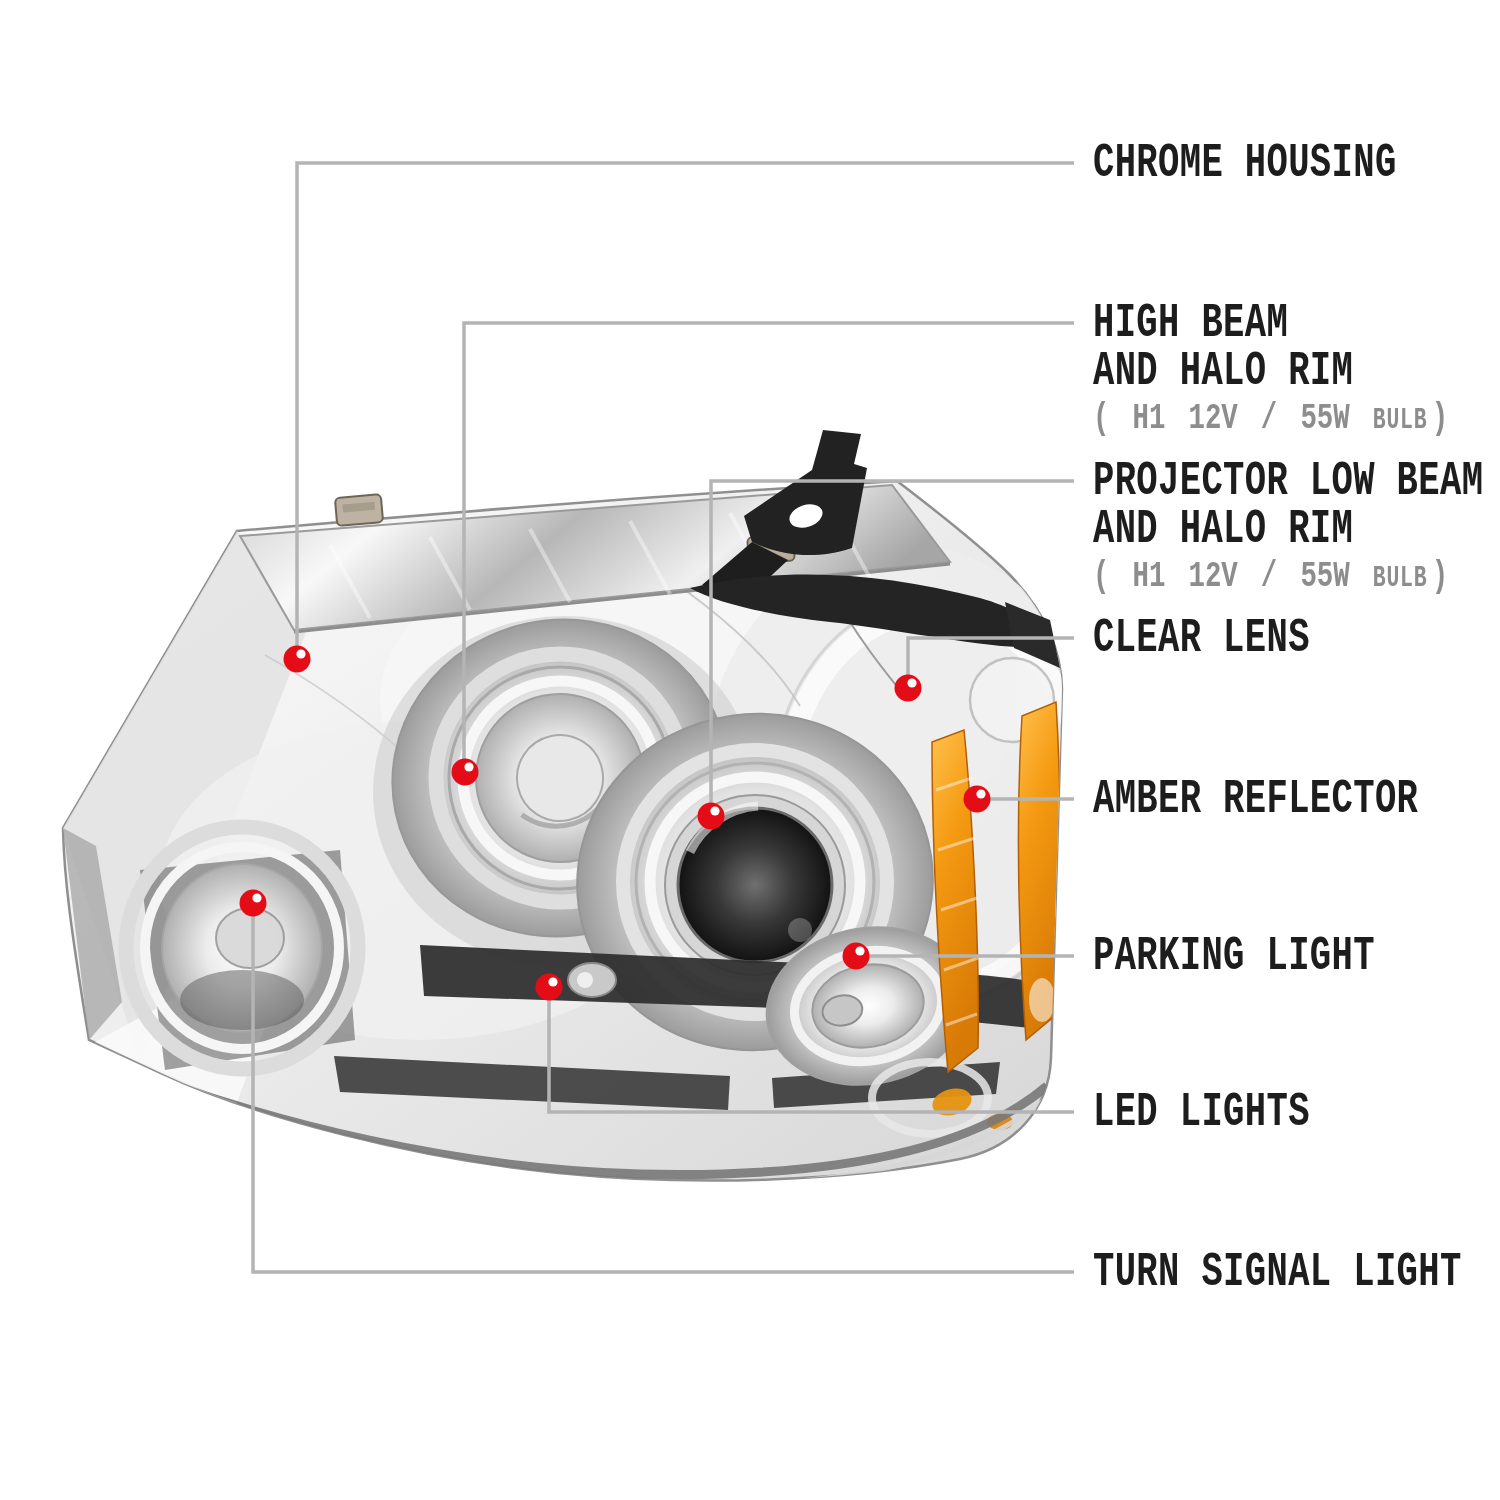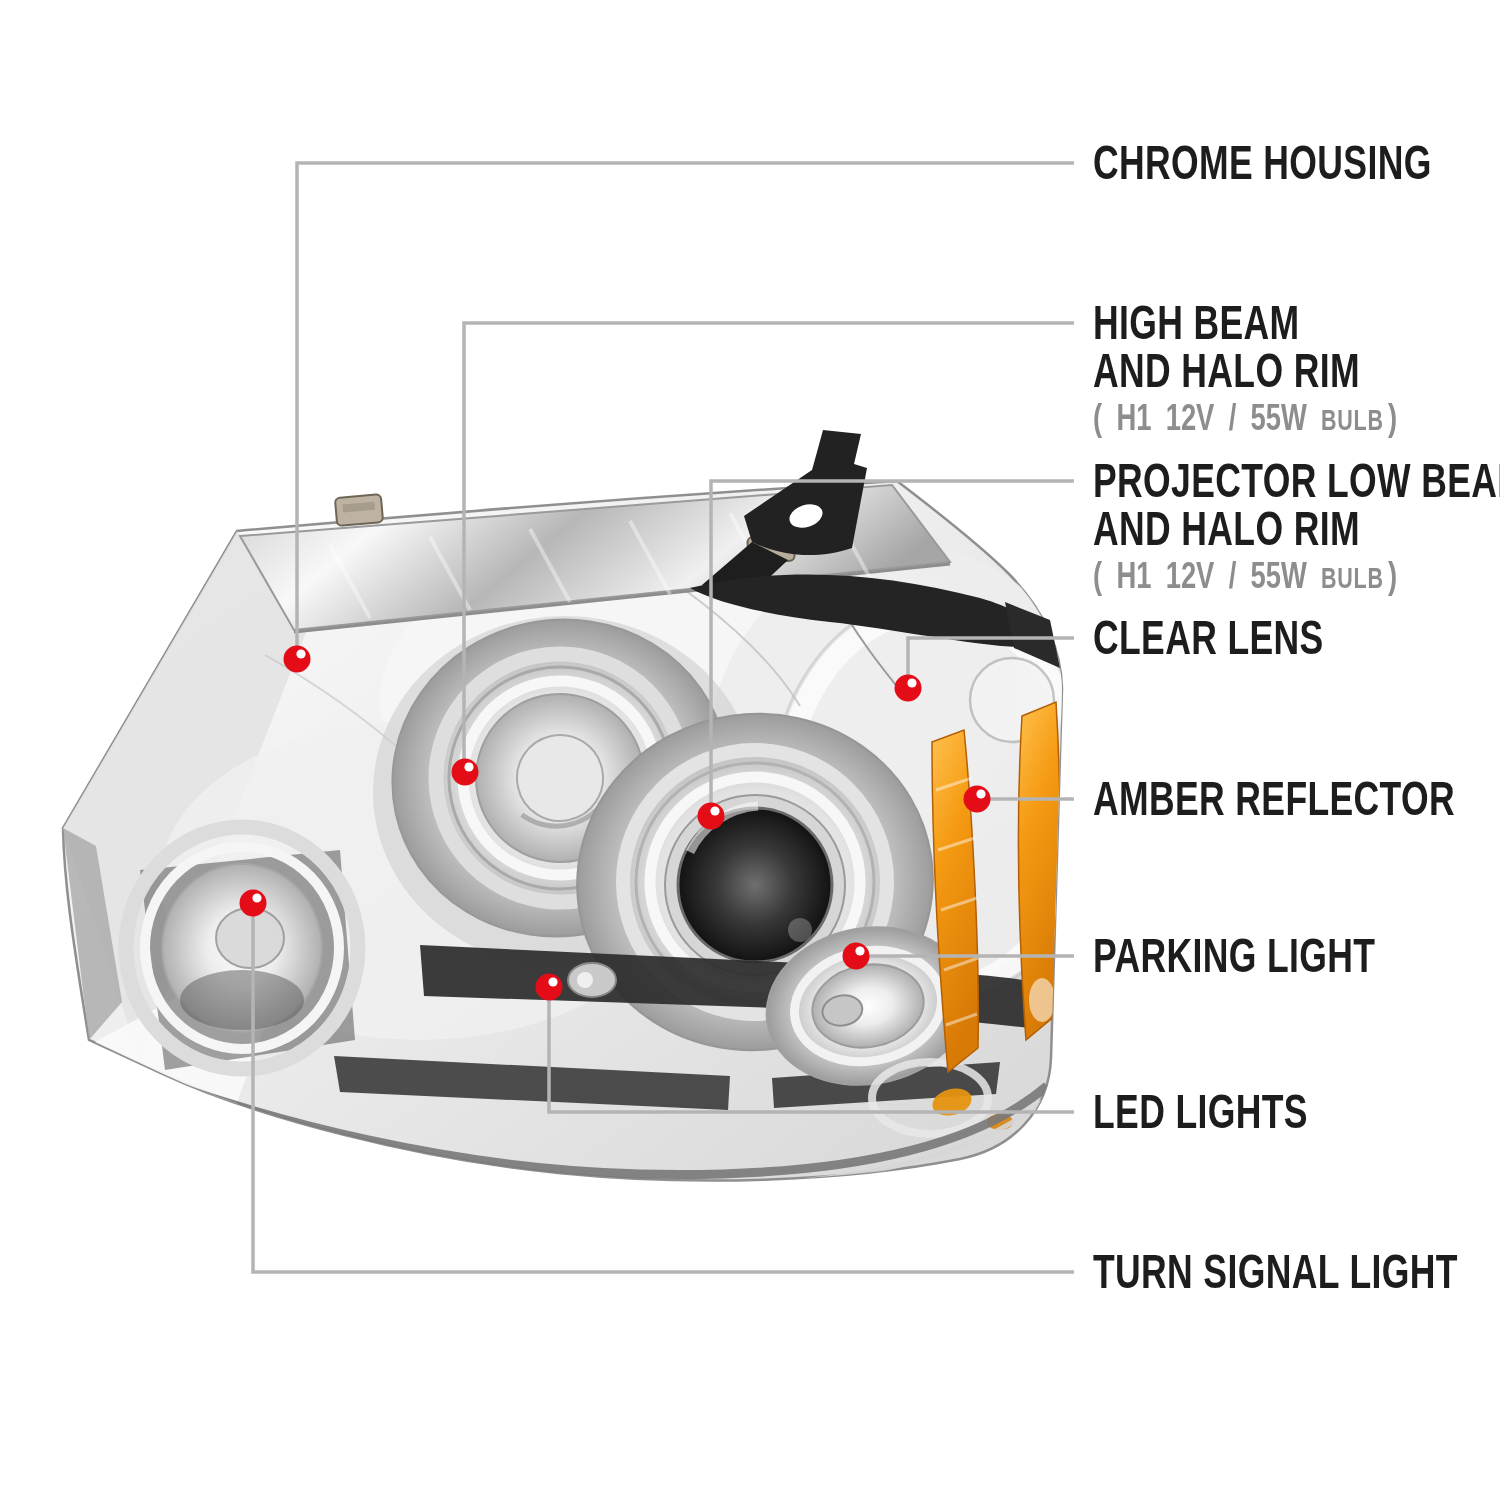--- a/index.html
+++ b/index.html
@@ -1,17 +1,17 @@
 <!DOCTYPE html>
 <html><head>
 <meta charset="utf-8">
 <style>
   html,body{margin:0;padding:0;background:#ffffff;}
   .stage{position:relative;width:1500px;height:1500px;background:#ffffff;overflow:hidden;
-         font-family:Liberation Sans, sans-serif;border-radius:17px;}
+         font-family:Liberation Mono, monospace;border-radius:17px;}
   .art{position:absolute;left:0;top:0;width:1500px;height:1500px;}
   
   .co{position:absolute;left:1093px;transform:scaleX(0.74);transform-origin:left top;
       color:#1d1d1d;font-weight:bold;font-size:48px;line-height:48px;white-space:nowrap;
       letter-spacing:0.5px;}
   .co .l1,.co .l2{display:block;}
   .co .sub{display:block;font-size:37px;line-height:46px;color:#8d8d8d;word-spacing:9px;letter-spacing:0;}
   .co .sub .bulb{font-size:29px;letter-spacing:1px;}
   .co .sub .close{margin-left:6px;}
   .co-0{top:139px;} .co-1{top:299px;} .co-2{top:457px;} .co-3{top:614px;}

